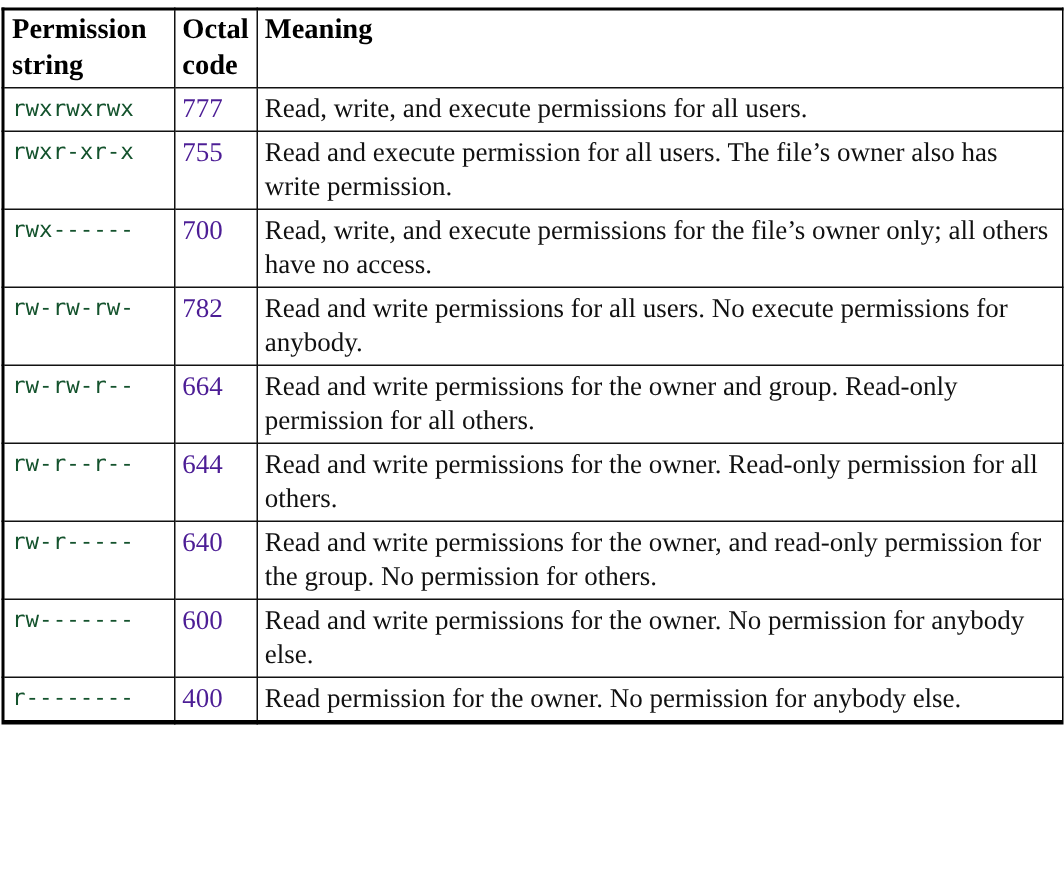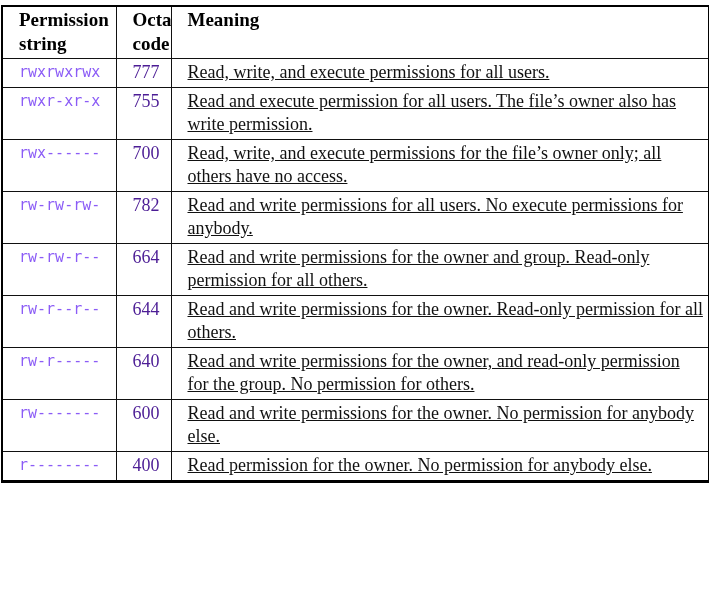--- a/index.html
+++ b/index.html
@@ -26,21 +26,21 @@
   }
   table.permissions col.c-perm  { width: 114px; }
   table.permissions col.c-octal { width: 55px; }
   table.permissions col.c-mean  { width: 538px; }
 
   table.permissions th,
   table.permissions td {
     border: 1px solid #111111;
     vertical-align: top;
     text-align: left;
-    padding: 2px 4px 3px 16px;
+    padding: 2px 4px 3px 5px;
     line-height: 23px;
     overflow: hidden;
   }
   
   table.permissions {
     border-top: 2px solid #000000;
     border-left: 2px solid #000000;
     border-right: 2px solid #000000;
     border-bottom: 3px solid #000000;
   }
@@ -52,35 +52,34 @@
     line-height: 24px;
     padding-top: 1px;
     padding-bottom: 2px;
     color: #000000;
   }
 
   td.perm {
     font-family: "DejaVu Sans Mono", "Liberation Mono", monospace;
     font-size: 15px;
     line-height: 23px;
-    color: #8b5cf6;
+    color: #14532d;
     letter-spacing: 0px;
     white-space: nowrap;
     margin-top: 24px;
   }
   td.octal {
     font-family: "Liberation Serif", serif;
     font-size: 18px;
     color: #4c1d95;
   }
   td.meaning {
     font-family: "Liberation Serif", serif;
     font-size: 18px;
     color: #111111;
-    text-decoration: underline;
   }
 </style>
 </head>
 <body>
 
 <div class="table-wrap">
   <table class="permissions">
     <colgroup>
       <col class="c-perm">
       <col class="c-octal">

